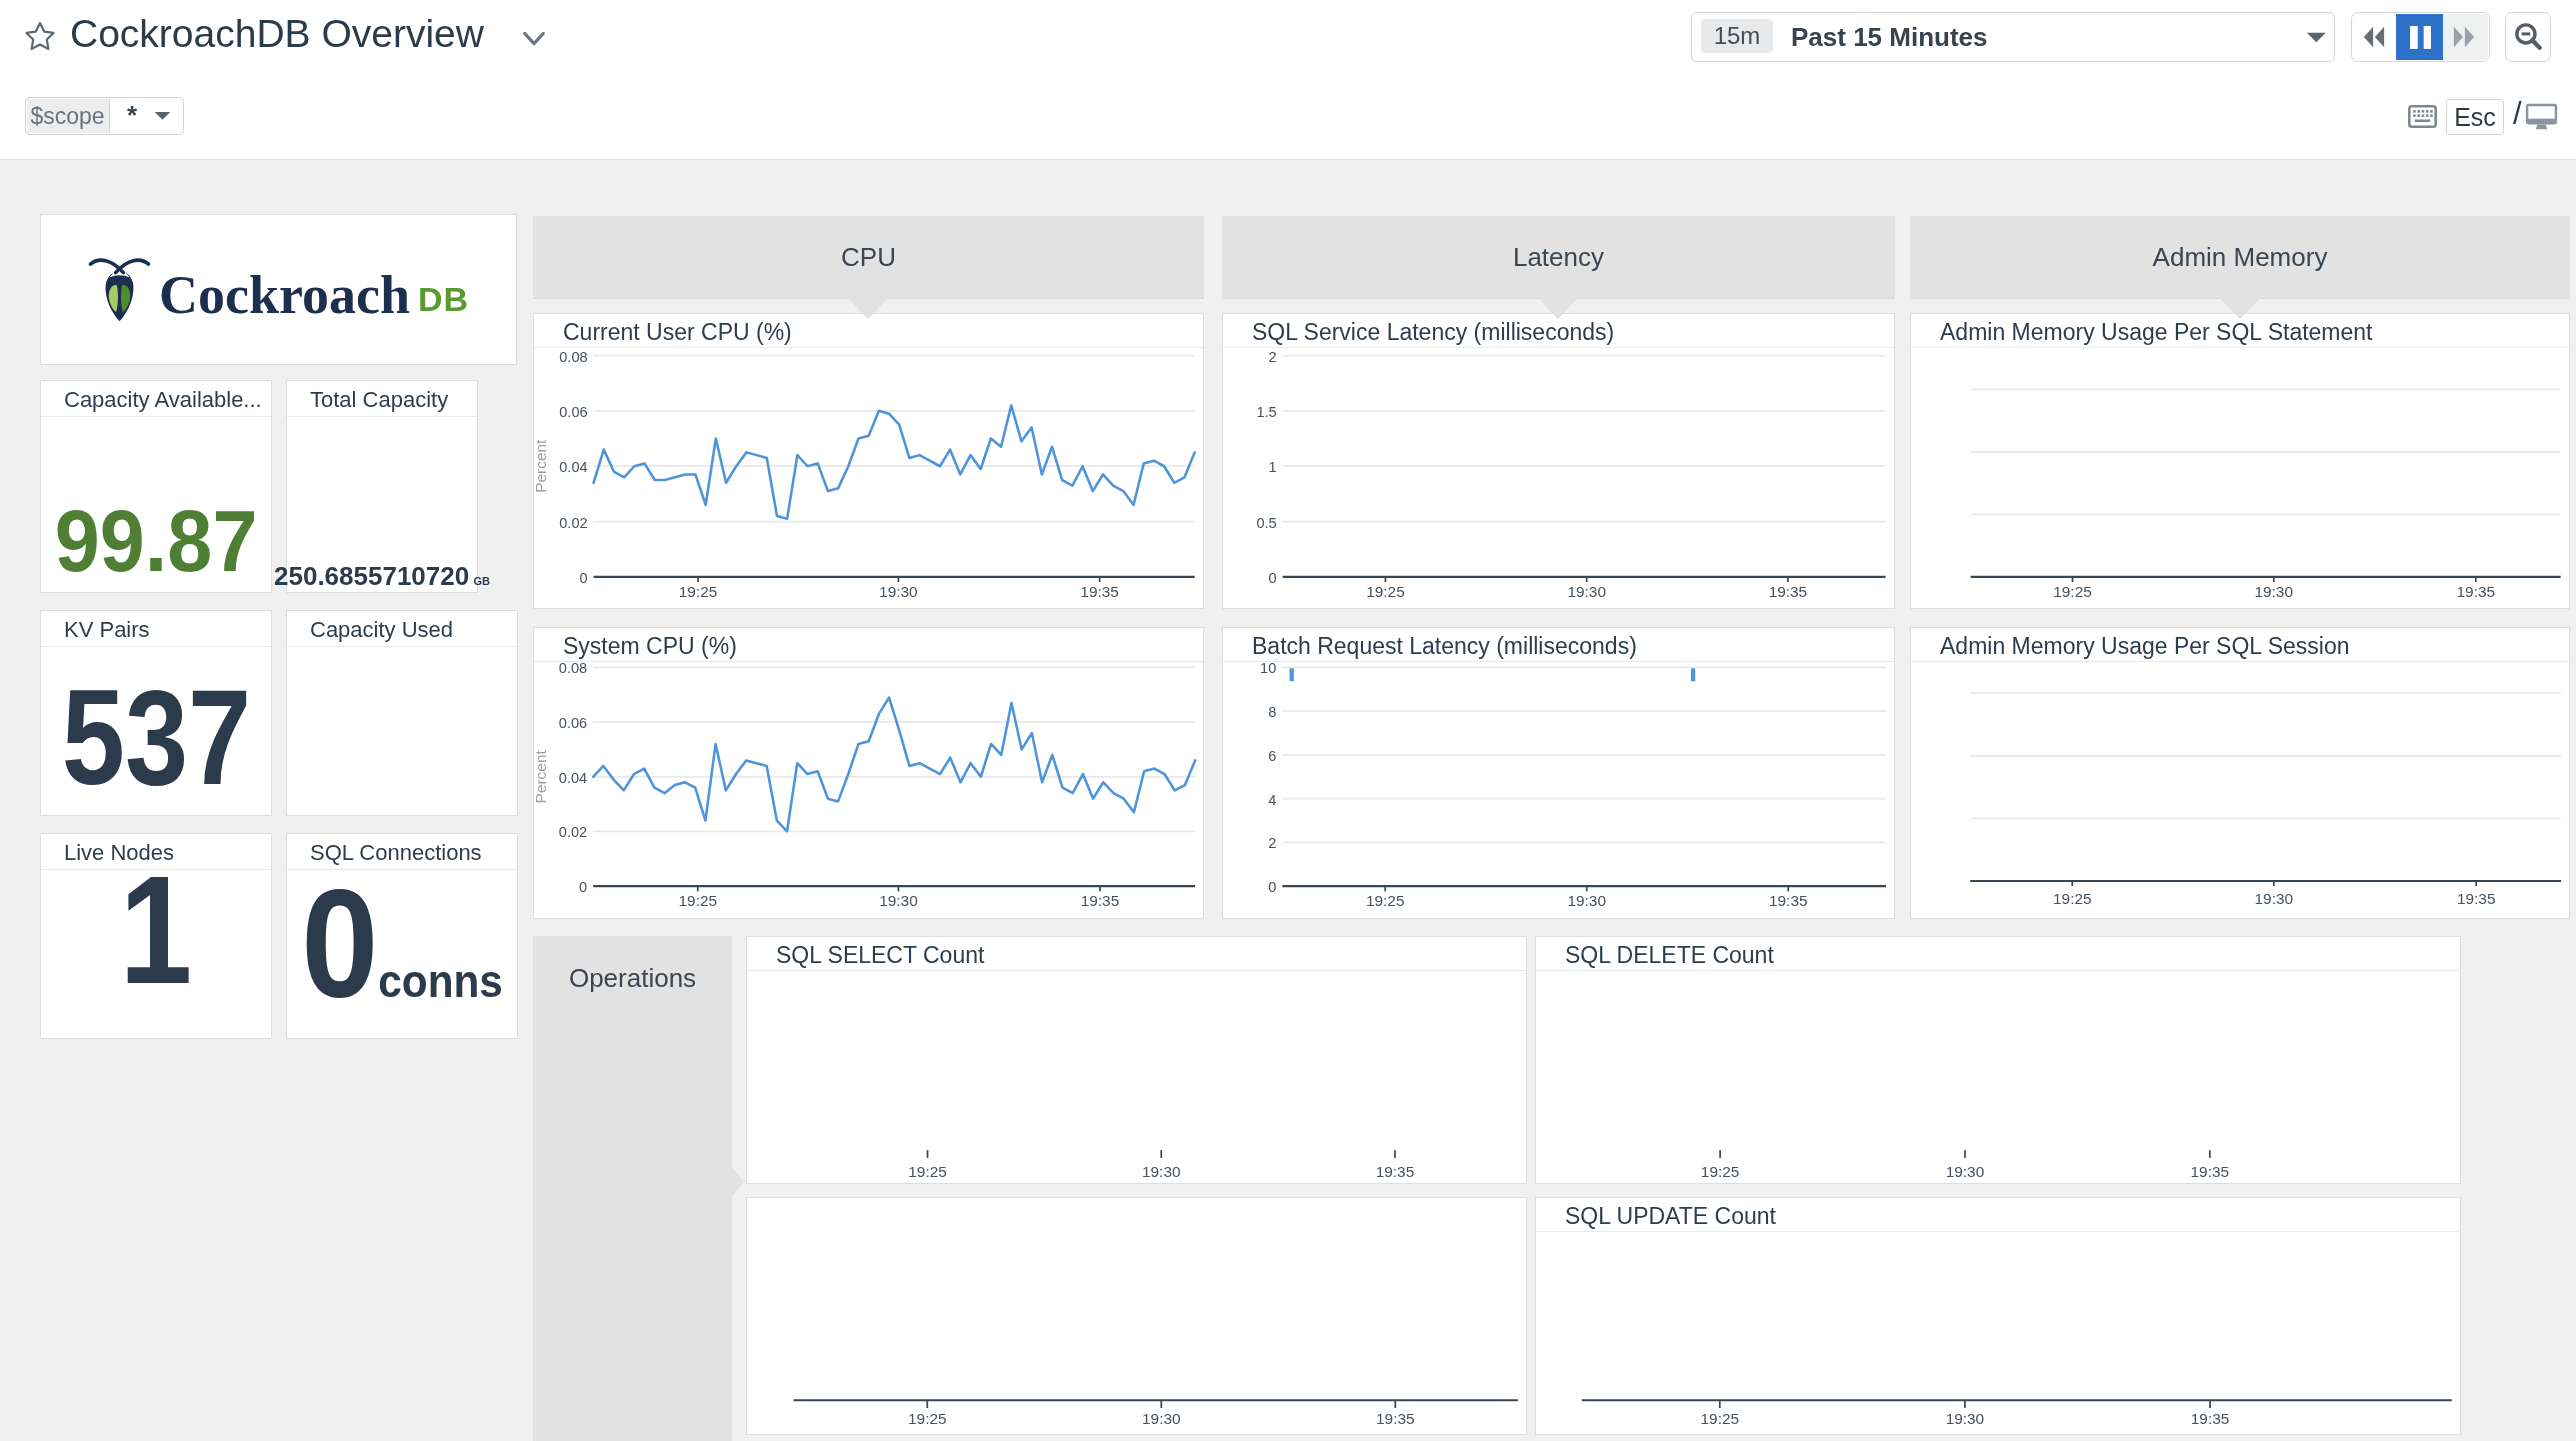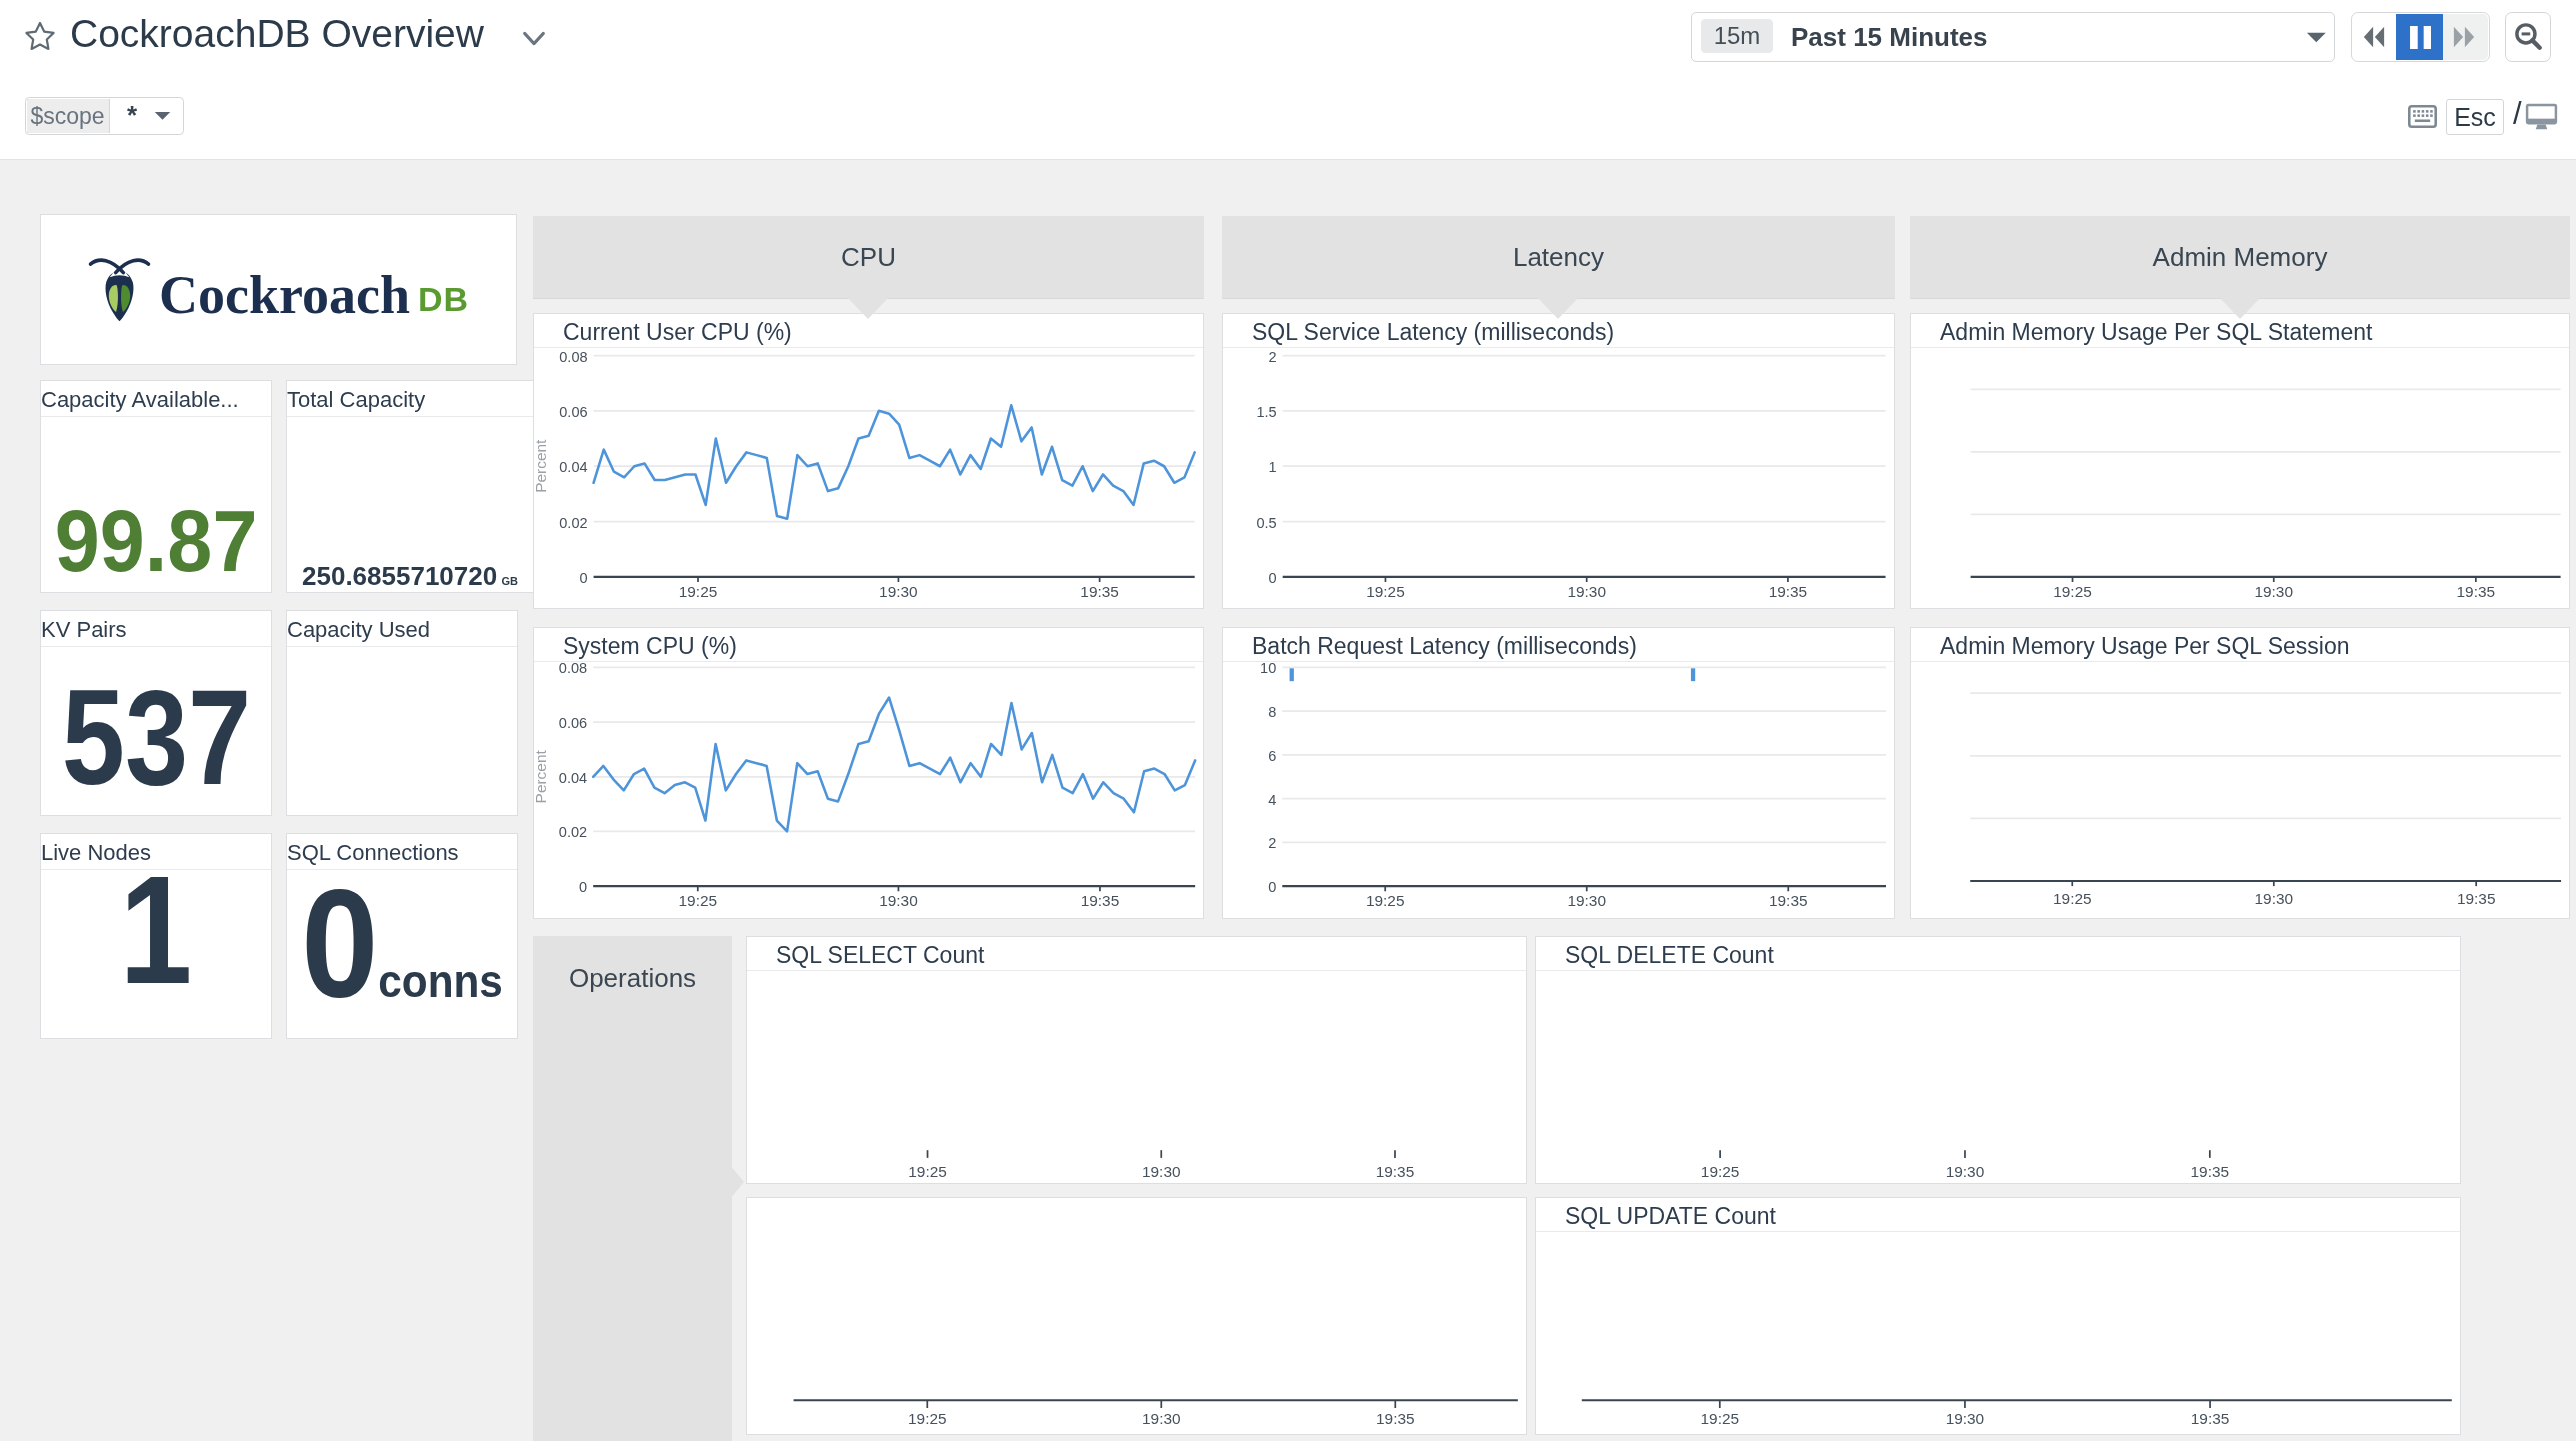--- a/index.html
+++ b/index.html
@@ -7,21 +7,21 @@
 .abs { position:absolute; }
 .content { position:absolute; left:0; top:159px; width:2576px; height:1283px;
   background:#f0f0f1; border-top:1.7px solid #e3e3e3; }
 .card { position:absolute; background:#fff; border:1.7px solid #dcdee1; }
 .tbox { background:#fff; border:1.7px solid #d3d6d9; border-radius:5.1px; }
 .ghead { position:absolute; background:#e2e2e2; color:#3a4651; font-size:26px;
   text-align:center; z-index:3; border-bottom:1.7px solid #d9d9dd; }
 .ctitle { height:34px; line-height:36px; padding-left:29px; font-size:23px;
   color:#2e3d4e; border-bottom:1.7px solid #e8eaeb; white-space:nowrap; overflow:hidden; }
 .cplot { position:absolute; left:0; top:0; }
-.stitle { height:36px; line-height:38px; padding-left:0; font-size:22px;
+.stitle { height:36px; line-height:38px; padding-left:23px; font-size:22px;
   color:#2e3d4e; border-bottom:1.7px solid #e8eaeb; white-space:nowrap; overflow:hidden; }
 .sval { position:absolute; left:0; top:36px; right:0; bottom:0; display:flex;
   align-items:flex-end; justify-content:center; white-space:nowrap; }
 .vwrap { display:inline-block; }
 .yl { font-size:17px; fill:#46515c; }
 .xl { font-size:18px; fill:#46515c; }
 .yu { font-size:18px; fill:#9aa0a7; }
 </style></head>
 <body>
 
@@ -106,21 +106,21 @@
 </svg>
 <div class="abs" style="left:159px;top:264px;font-family:'Liberation Serif',serif;font-weight:bold;font-size:54px;color:#1d2f4e">Cockroach</div>
 <div class="abs" style="left:418px;top:280px;font-weight:bold;font-size:34px;color:#5a9b31;letter-spacing:0.9px">DB</div>
 
 <div class="card" style="left:40px;top:380px;width:232px;height:213px">
     <div class="stitle">Capacity Available...</div>
     <div class="sval" style="padding-top:15.4px">
       <span class="vwrap" style="transform:scaleX(0.92);"><span style="font-size:88px;color:#4e7f34;font-weight:bold">99.87</span></span>
     </div>
   </div>
-<div class="card" style="left:286px;top:380px;width:248px;height:213px">
+<div class="card" style="left:286px;top:380px;width:192px;height:213px">
     <div class="stitle">Total Capacity</div>
     <div class="sval" style="">
       <span class="vwrap" style=""><span style="font-size:26px;color:#2c3b4c;font-weight:bold">250.6855710720</span><span style="font-size:11px;color:#2c3b4c;font-weight:bold;margin-left:4.3px">GB</span></span>
     </div>
   </div>
 <div class="card" style="left:40px;top:610px;width:232px;height:206px">
     <div class="stitle">KV Pairs</div>
     <div class="sval" style="">
       <span class="vwrap" style="transform:scaleX(0.835);"><span style="font-size:136px;color:#2c3b4c;font-weight:bold">537</span></span>
     </div>

